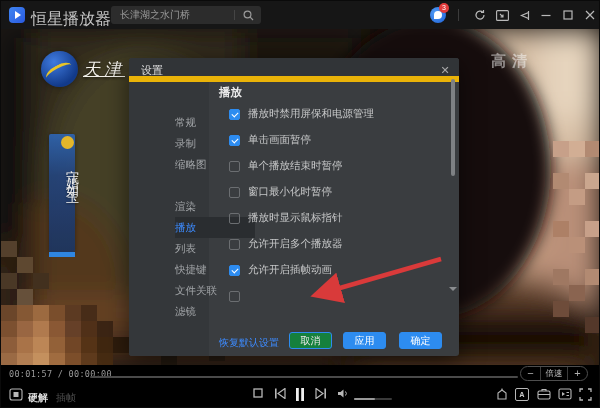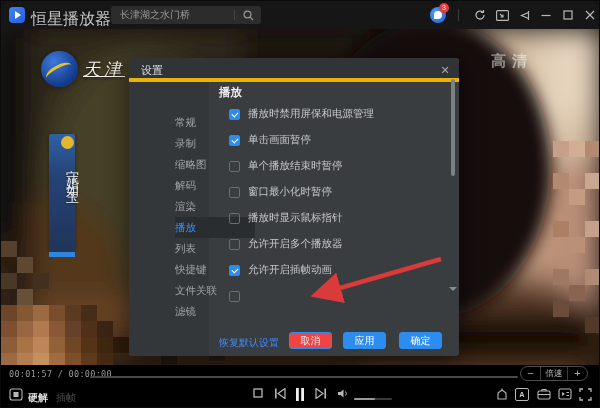--- a/index.html
+++ b/index.html
@@ -33,39 +33,39 @@
   .tv-globe::after { content:""; position:absolute; left:4px; top:14px; width:28px; height:10px; border-top:3px solid #e8c428; border-radius:50%; transform:rotate(-28deg); }
   .tv-text { position:absolute; left:42px; top:9px; font-size:17px; color:#f2f0ea; font-style:italic; letter-spacing:4px; text-shadow:0 1px 3px rgba(0,0,0,.6);text-decoration:underline; }
   .drama-banner { position:absolute; left:48px; top:105px; width:26px; height:118px; background:linear-gradient(180deg,#2e64b0 0%,#24447c 35%,#1d3560 100%); opacity:.93; border-radius:2px; z-index:5; box-shadow:0 1px 4px rgba(0,0,0,.4); }
   .drama-banner::before { content:""; position:absolute; right:1px; top:2px; width:13px; height:13px; border-radius:50%; background:#f0c02c; }
   .drama-banner::after { content:""; position:absolute; left:0; bottom:-5px; width:26px; height:5px; background:#2d8cf0; }
   .drama-text { position:absolute; left:0; top:26px; width:26px; writing-mode:vertical-rl; text-orientation:upright; font-size:13px; letter-spacing:7px; color:#fff; text-align:center; text-shadow:0 1px 2px rgba(0,0,0,.5); margin-left:6px; }
   .hd-mark { position:absolute; left:490px; top:23px; font-size:15px; font-weight:bold; letter-spacing:6px; color:rgba(255,255,255,.5); z-index:5; }
 
   
   .dialog { position:absolute; left:128px; top:57px; width:330px; height:298px; background:#3a3d40; border-radius:3px; box-shadow:0 6px 24px rgba(0,0,0,.55); z-index:20; }
-  .dlg-header { position:absolute; left:0; top:0; width:100%; height:24px; background:#313437; border-radius:3px 3px 0 0; border-bottom:4px solid #eab308; }
+  .dlg-header { position:absolute; left:0; top:0; width:100%; height:24px; background:#313437; border-radius:3px 3px 0 0; border-bottom:6px solid #eab308; }
   .dlg-title { position:absolute; left:12px; top:5px; font-size:11px; color:#dcdcdc; }
   .dlg-close { position:absolute; right:6px; top:4px; width:16px; height:16px; color:#a9a9a9; font-size:11px; line-height:16px; text-align:center; }
   .dlg-sidebar { position:absolute; left:0; top:24px; width:80px; height:274px; background:#34373a; border-radius:0 0 0 3px; }
   .side-item { position:absolute; left:0; width:80px; height:21px; line-height:21px; text-align:left; font-size:10.5px; color:#a2a5a8;margin-left:46px; }
   .side-item.selected { background:#2a2d30; color:#3d8bff; }
   .dlg-content { position:absolute; left:80px; top:24px; width:250px; height:274px; }
   .section-title { position:absolute; left:10px; top:3px; font-size:11.5px; font-weight:bold; color:#ececec; }
   .opt-row { position:absolute; left:20px; height:26px; display:flex; align-items:center; }
   .checkbox { width:11px; height:11px; border:1px solid #6b6e71; border-radius:2px; background:transparent; position:relative; flex:none; }
   .opt-row.checked .checkbox { background:#2d8cf0; border-color:#2d8cf0; }
   .opt-row.checked .checkbox::after { content:""; position:absolute; left:2px; top:2px; width:5px; height:3px; border-left:1.5px solid #fff; border-bottom:1.5px solid #fff; transform:rotate(-45deg); }
   .opt-label { margin-left:8px; font-size:10.5px; color:#c6c7c8; white-space:nowrap; }
   .dlg-scroll-thumb { position:absolute; left:322px; top:21px; width:4px; height:97px; border-radius:2px; background:#7e8184; }
   .dlg-scroll-down { position:absolute; left:320px; top:229px; width:0; height:0; border-left:4px solid transparent; border-right:4px solid transparent; border-top:4px solid #8a8d90; }
   .dlg-footer { position:absolute; left:0; top:273px; width:330px; height:25px; }
   .restore-link { position:absolute; left:90px; top:5px; font-size:10px; color:#3d8bff; }
   .btn { position:absolute; top:1px; width:43px; height:17px; border-radius:3px; font-size:10px; line-height:15px; text-align:center; }
-  .btn-cancel { left:160px; background:#ef4444; border:1px solid #2d8cf0; color:#e8e8e8; }
+  .btn-cancel { left:160px; background:#15803d; border:1px solid #2d8cf0; color:#e8e8e8; }
   .btn-apply { left:214px; background:#2d8cf0; color:#fff; border:1px solid #2d8cf0; }
   .btn-ok { left:270px; background:#2d8cf0; color:#fff; border:1px solid #2d8cf0; }
 
   .annot-arrow { position:absolute; left:300px; top:248px; z-index:30; }
 
   
   .bottombar { position:absolute; left:0; top:364px; width:600px; height:44px; background:#000; z-index:40; }
   .time-display { position:absolute; left:8px; top:4px; font-size:8.5px; color:#9a9a9a; font-family:"DejaVu Sans Mono","Liberation Mono",monospace; letter-spacing:.3px; }
   .progress { position:absolute; left:89px; top:11px; width:428px; height:2px; background:#4a4a4a; border-radius:1px; }
   .speed-pill { position:absolute; left:519px; top:1px; width:68px; height:15px; border:1px solid #4e4e4e; border-radius:8px; display:flex; align-items:center; color:#b0b0b0; font-size:9px; }
@@ -240,21 +240,20 @@
   <div class="dialog">
     <div class="dlg-header">
       <div class="dlg-title">设置</div>
       <div class="dlg-close">✕</div>
     </div>
 
     <div class="dlg-sidebar">
       <div class="side-item" style="top:30px">常规</div>
       <div class="side-item" style="top:51px">录制</div>
       <div class="side-item" style="top:72px">缩略图</div>
-      <div class="side-item" style="top:93px">解码</div>
       <div class="side-item" style="top:114px">渲染</div>
       <div class="side-item selected" style="top:135px">播放</div>
       <div class="side-item" style="top:156px">列表</div>
       <div class="side-item" style="top:177px">快捷键</div>
       <div class="side-item" style="top:198px">文件关联</div>
       <div class="side-item" style="top:219px">滤镜</div>
     </div>
 
     <div class="dlg-content">
       <div class="section-title">播放</div>

